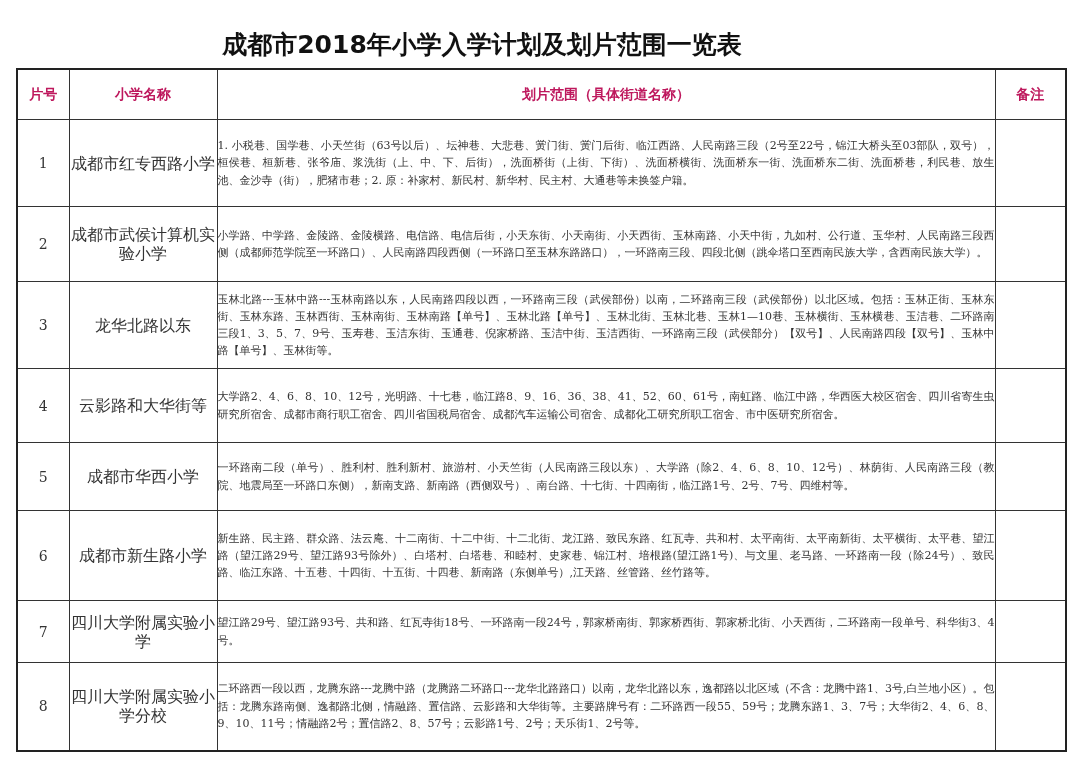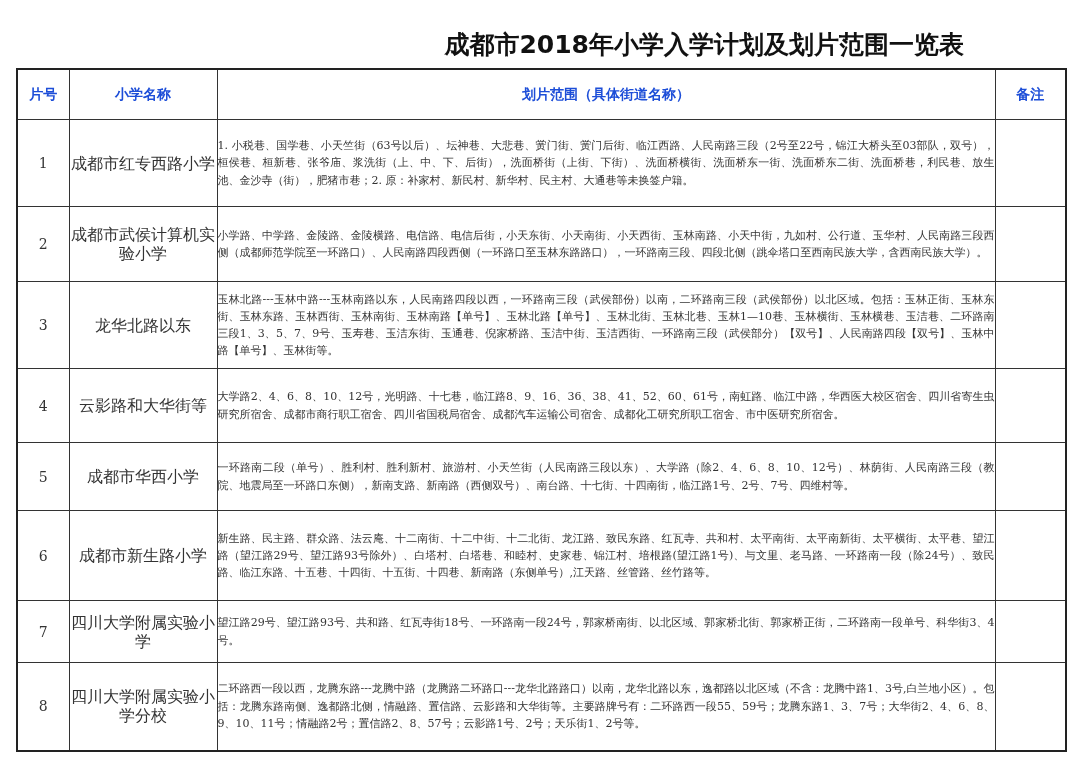--- a/index.html
+++ b/index.html
@@ -2,39 +2,39 @@
 <html><head>
   <meta charset="utf-8">
   <style>
     html, body { margin: 0; padding: 0; background: #ffffff; }
     body {
       width: 1080px; height: 760px; overflow: hidden; position: relative;
       font-family: "DejaVu Serif", "Liberation Serif", serif; color: #222;
     }
     .title {
       position: absolute; left: 0; top: 28px; width: 964px;
-      text-align: right; font-size: 25px; font-weight: bold; letter-spacing: 0px;
+      text-align: center; font-size: 25px; font-weight: bold; letter-spacing: 0px;
       color: #111;
       font-family: "DejaVu Sans", "Liberation Sans", sans-serif;
     }
     table.roster {
       position: absolute; left: 16px; top: 68px;
       width: 1049px;
       border-collapse: collapse;
       table-layout: fixed;
       border: 2px solid #222;
     }
     table.roster th, table.roster td {
       border: 1.5px solid #333;
       padding: 0;
       vertical-align: middle;
     }
     table.roster th {
       height: 49px;
-      font-size: 14px; font-weight: bold; color: #1d4ed8;
+      font-size: 14px; font-weight: bold; color: #be185d;
       font-family: Liberation Mono, monospace;
       text-align: center;
     }
     td.num { text-align: center; font-size: 14px; color: #333; }
     td.school { text-align: center; font-size: 16px; color: #333; padding: 0 6px; line-height: 19px; }
     td.range {
       font-size: 11px; line-height: 17.2px; color: #333;
       padding: 3px 6px 3px 4px;
       text-align: justify;
       vertical-align: top;
@@ -94,21 +94,21 @@
   </tr>
       <tr style="height: 90px;">
     <td class="num">6</td>
     <td class="school">成都市新生路小学</td>
     <td class="range">新生路、民主路、群众路、法云庵、十二南街、十二中街、十二北街、龙江路、致民东路、红瓦寺、共和村、太平南街、太平南新街、太平横街、太平巷、望江路（望江路29号、望江路93号除外）、白塔村、白塔巷、和睦村、史家巷、锦江村、培根路(望江路1号)、与文里、老马路、一环路南一段（除24号）、致民路、临江东路、十五巷、十四街、十五街、十四巷、新南路（东侧单号）,江天路、丝管路、丝竹路等。</td>
     <td class="note"></td>
   </tr>
       <tr style="height: 62px;">
     <td class="num">7</td>
     <td class="school">四川大学附属实验小学</td>
-    <td class="range">望江路29号、望江路93号、共和路、红瓦寺街18号、一环路南一段24号，郭家桥南街、以北区域、郭家桥北街、郭家桥正街，二环路南一段单号、科华街3、4号。</td>
+    <td class="range">望江路29号、望江路93号、共和路、红瓦寺街18号、一环路南一段24号，郭家桥南街、郭家桥西街、郭家桥北街、小天西街，二环路南一段单号、科华街3、4号。</td>
     <td class="note"></td>
   </tr>
       <tr style="height: 88px;">
     <td class="num">8</td>
     <td class="school">四川大学附属实验小学分校</td>
     <td class="range">二环路西一段以西，龙腾东路---龙腾中路（龙腾路二环路口---龙华北路路口）以南，龙华北路以东，逸都路以北区域（不含：龙腾中路1、3号,白兰地小区）。包括：龙腾东路南侧、逸都路北侧，情融路、置信路、云影路和大华街等。主要路牌号有：二环路西一段55、59号；龙腾东路1、3、7号；大华街2、4、6、8、9、10、11号；情融路2号；置信路2、8、57号；云影路1号、2号；天乐街1、2号等。</td>
     <td class="note"></td>
   </tr>
     </tbody>
 </table>

